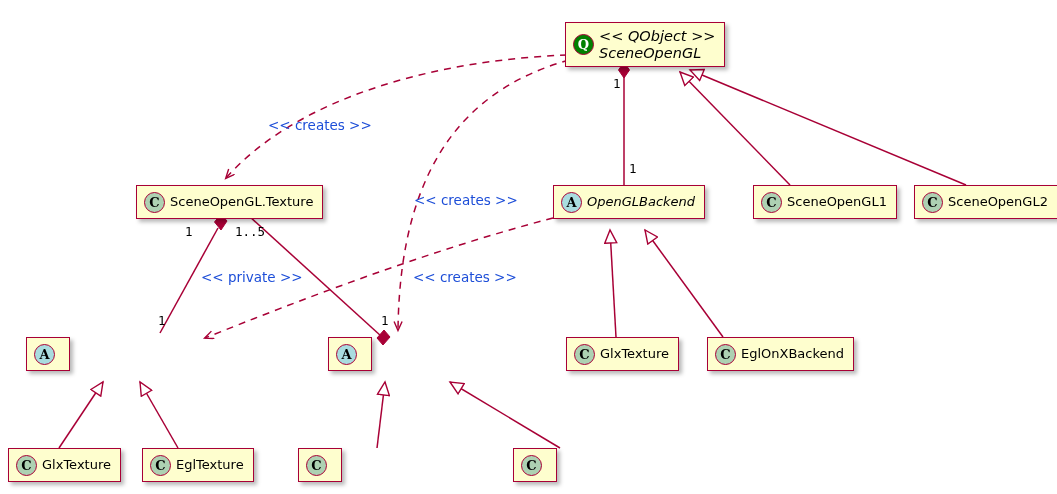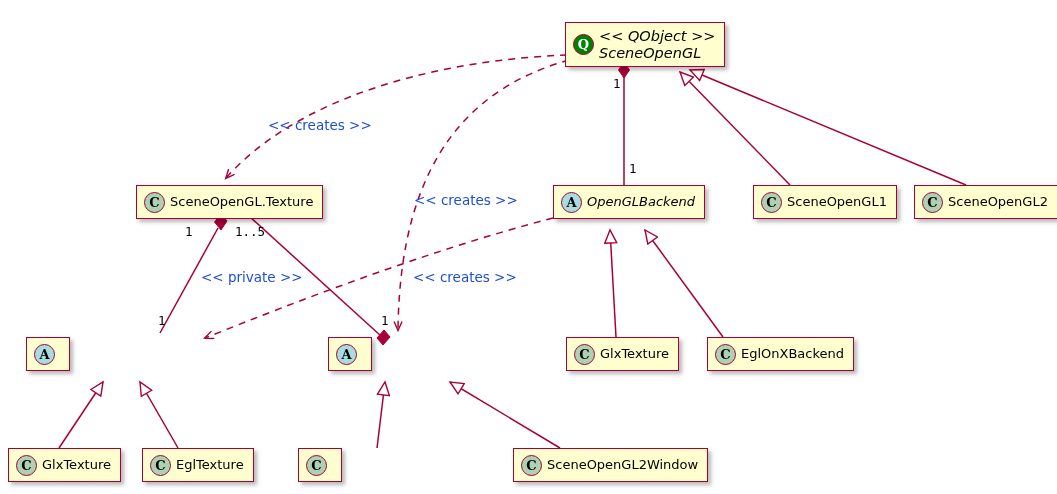--- a/index.html
+++ b/index.html
@@ -237,21 +237,20 @@
     <span class="badge cls">C</span>
     <span class="label">EglTexture</span>
   </div>
 
   <div class="node" style="left:298px; top:448px;">
     <span class="badge cls">C</span>
   </div>
 
   <div class="node" style="left:513px; top:448px;">
     <span class="badge cls">C</span>
-    <span class="label">SceneOpenGL2Window</span>
   </div>
 
   <div class="edge-label" style="left:268px; top:117px;">&lt;&lt; creates &gt;&gt;</div>
 
   <div class="edge-label" style="left:414px; top:192px;">&lt;&lt; creates &gt;&gt;</div>
 
   <div class="edge-label" style="left:181px; top:269px;margin-left:20px;">&lt;&lt; private &gt;&gt;</div>
 
   <div class="edge-label" style="left:413px; top:269px;">&lt;&lt; creates &gt;&gt;</div>
 

